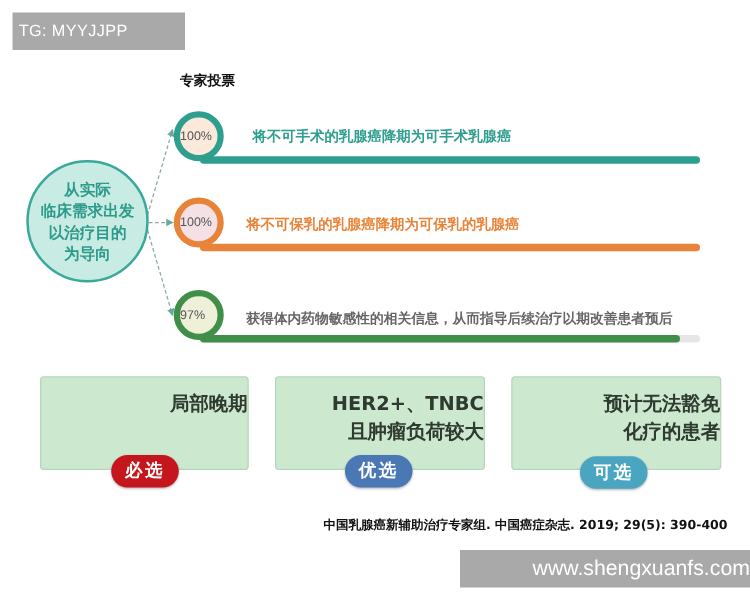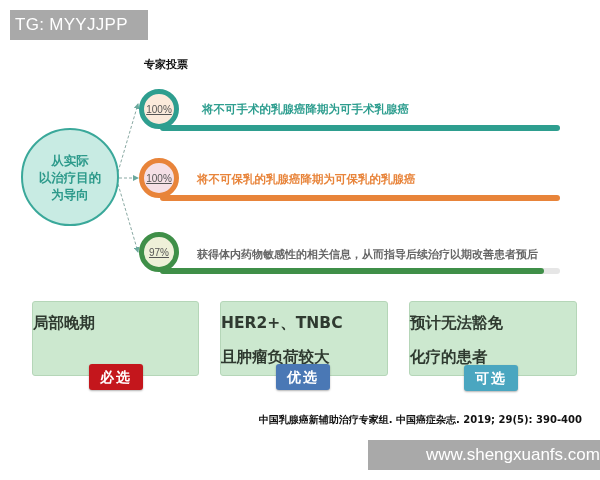--- a/index.html
+++ b/index.html
@@ -5,47 +5,47 @@
   html, body { margin:0; padding:0; }
   body {
     width:600px; height:480px; position:relative; overflow:hidden;
     background:#ffffff;
     font-family:"DejaVu Sans","Liberation Sans",sans-serif;
   }
   .abs { position:absolute; }
   .wm-top {
     left:10px; top:10px; width:138px; height:30px;
     background:#a9a9a9; color:#fff;
-    font-family:"Liberation Sans",sans-serif; font-size:17px;
+    font-family:"Liberation Sans",sans-serif; font-size:13px;
     line-height:30px; padding-left:5px; box-sizing:border-box; letter-spacing:0.3px;
   }
   .vote-title {
     left:144px; top:57px; font-size:11px; font-weight:bold; color:#111;
   }
   svg.connectors { left:0; top:0; }
   .center-circle {
     left:21px; top:128px; width:98px; height:98px; border-radius:50%;
     background:#c8ebe3; border:2px solid #3aa89a; box-sizing:border-box;
     display:flex; flex-direction:column; align-items:center; justify-content:center;
     color:#2d9a8b; font-weight:bold; font-size:12.5px; line-height:17px; text-align:left;
   }
   .ring {
     width:40px; height:40px; border-radius:50%; box-sizing:border-box;
-    border:5px solid; display:flex; align-items:center; justify-content:center;
-    font-size:10px; color:#555; font-family:"Liberation Sans",sans-serif;text-decoration:underline;
+    border:5px solid; display:flex; align-items:center; justify-content:flex-start;
+    font-size:10px; color:#555; font-family:"Liberation Sans",sans-serif;
   }
   .bar { height:6px; border-radius:3px; }
   .vote-text { font-size:11.5px; font-weight:bold; white-space:nowrap; }
   .card {
     height:75px; background:#cce8cf; border:1px solid #b5d6b8; border-radius:3px;
-    box-sizing:border-box; display:flex; flex-direction:column; align-items:flex-start;
-    padding-top:10px; color:#2f3a30; font-weight:bold; font-size:15.5px; line-height:22px;gap:12px;
+    box-sizing:border-box; display:flex; flex-direction:column; align-items:flex-end;
+    padding-top:10px; color:#2f3a30; font-weight:bold; font-size:15.5px; line-height:22px;
   }
   .pill {
-    width:54px; height:26px; border-radius:3px; color:#fff; font-weight:bold;
+    width:54px; height:26px; border-radius:13px; color:#fff; font-weight:bold;
     font-size:14px; line-height:26px; text-align:center; letter-spacing:2px;
     box-shadow:0 1px 2px rgba(0,0,0,0.3);
   }
   .citation {
     right:18px; top:413px; font-size:10px; font-weight:bold; color:#111; white-space:nowrap;
   }
   .wm-bottom {
     left:368px; top:440px; width:222px; height:30px; background:#a9a9a9; color:#fff;
     font-family:"Liberation Sans",sans-serif; font-size:17px; line-height:30px;
     text-align:center;
@@ -65,20 +65,21 @@
       <path d="M0,0 L6,3 L0,6 z" fill="#6aa89c"></path>
     </marker>
   </defs>
   <line x1="118" y1="172" x2="138" y2="104" stroke="#8aa9a3" stroke-width="1" stroke-dasharray="3,2" marker-end="url(#arr)"></line>
   <line x1="119" y1="178" x2="138" y2="178" stroke="#8aa9a3" stroke-width="1" stroke-dasharray="3,2" marker-end="url(#arr)"></line>
   <line x1="118" y1="184" x2="138" y2="252" stroke="#8aa9a3" stroke-width="1" stroke-dasharray="3,2" marker-end="url(#arr)"></line>
 </svg>
 
 <div class="abs center-circle">
   <div>从实际</div>
+  <div>临床需求出发</div>
   <div>以治疗目的</div>
   <div>为导向</div>
 </div>
 
 <div class="abs bar" style="left:160px; top:125px; width:400px; background:#2e9e8f;"></div>
 <div class="abs ring" style="left:139px; top:89px; border-color:#2e9e8f; background:#fbeadb;">
   <span>100%</span>
 </div>
 <div class="abs vote-text" style="left:202px; top:102px; color:#2e9e8f;">将不可手术的乳腺癌降期为可手术乳腺癌</div>
 

